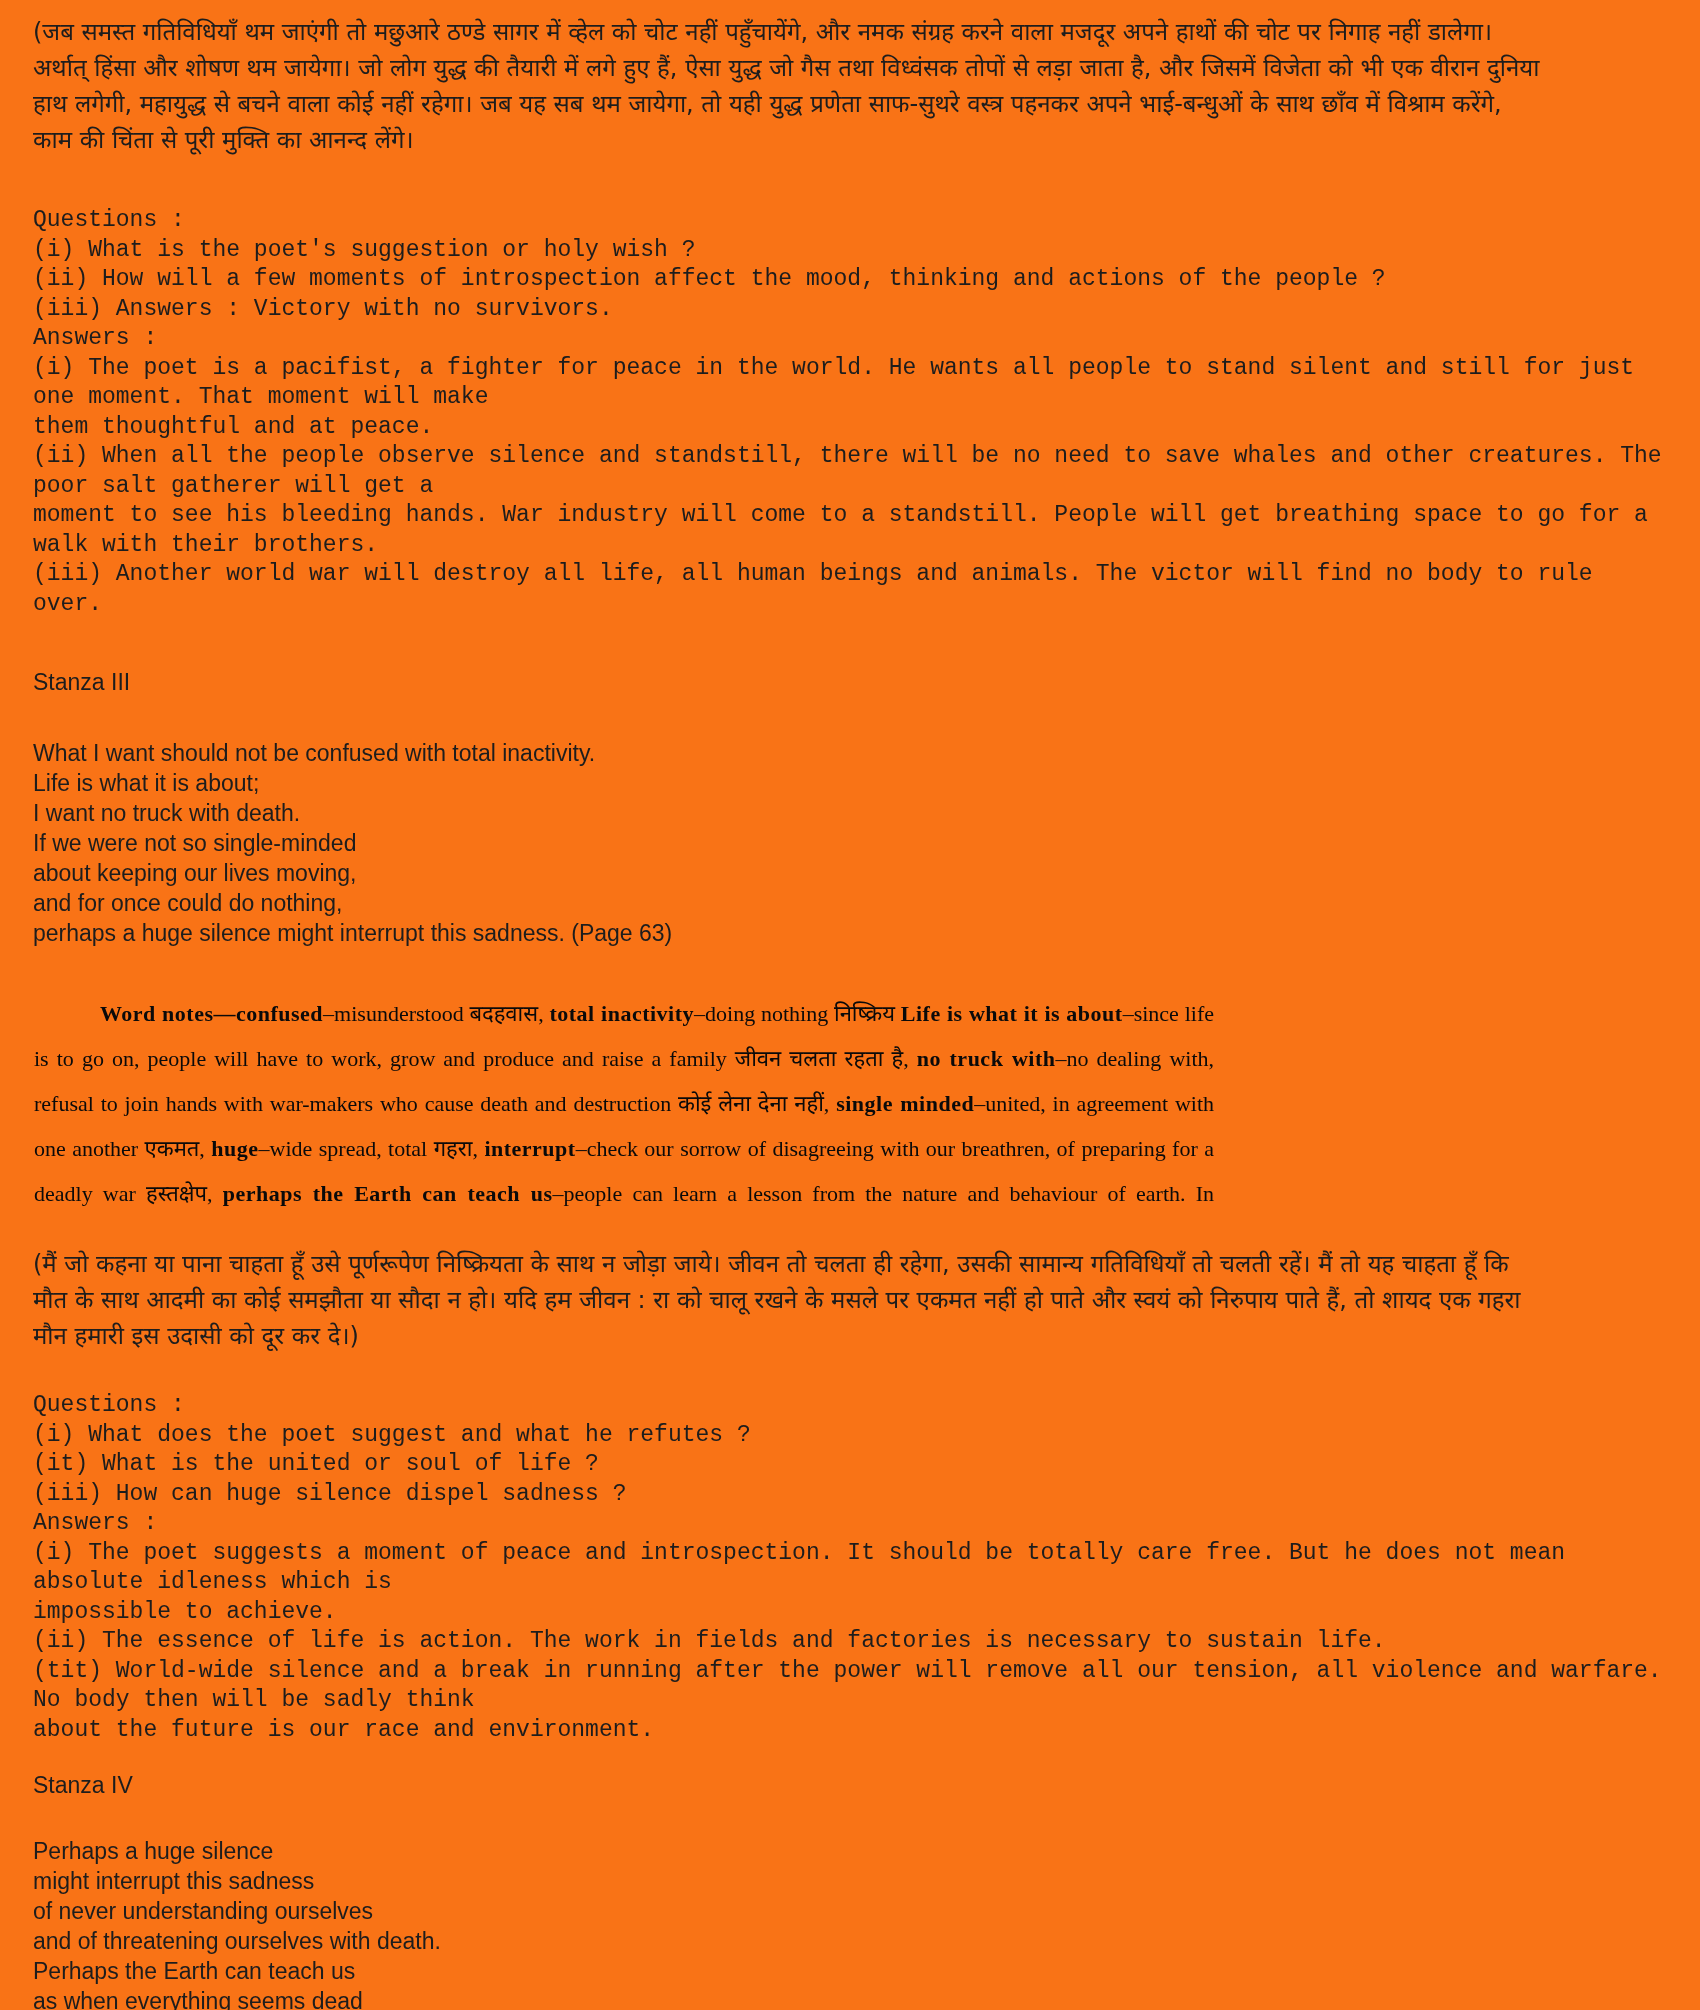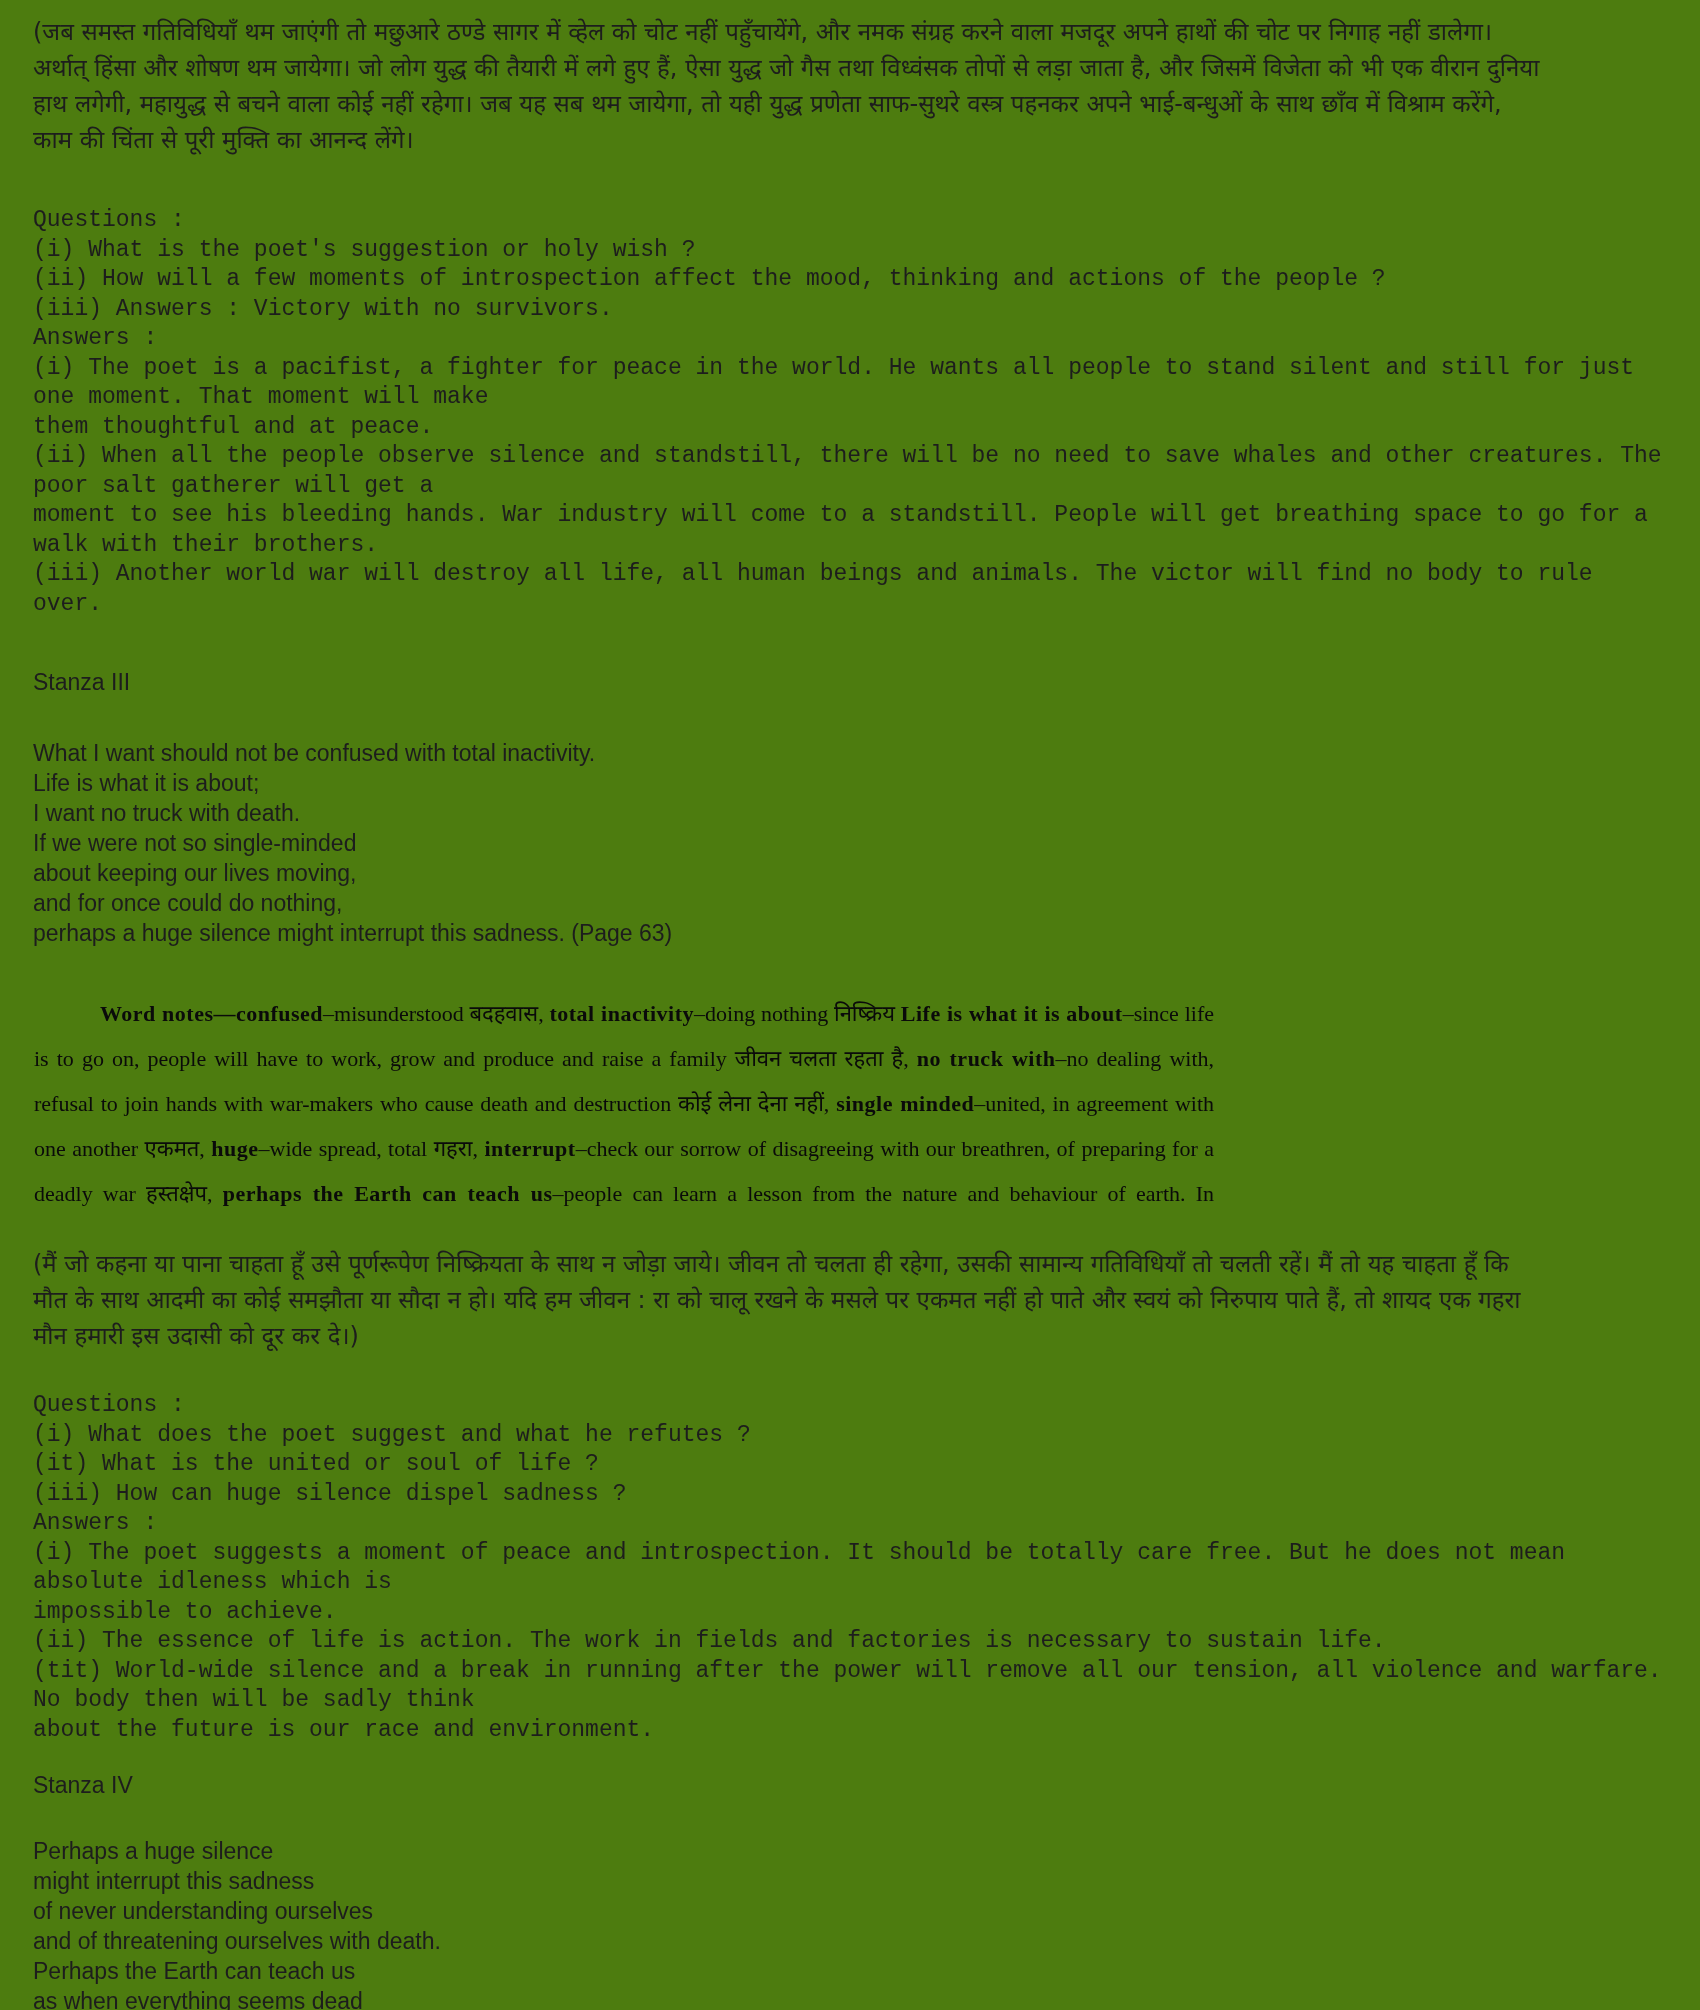--- a/index.html
+++ b/index.html
@@ -3,21 +3,21 @@
 <meta charset="utf-8">
 <style>
   html,body{margin:0;padding:0;background:#ffffff;}
   .page{
     position:relative;
     width:1700px;
     height:2010px;
     box-sizing:border-box;
     padding:14px 30px 0 33px;
     overflow:hidden;
-    background:#4d7c0f;
+    background:#f97316;
     color:#1d1d1d;
     font-family:"Liberation Sans","DejaVu Sans",sans-serif;
   }
   .prelines{white-space:pre-line;font-family:Liberation Mono, monospace;}
   .hindi{
     font-family:"DejaVu Sans","Liberation Sans",sans-serif;
     font-size:24px;
     line-height:36px;
     margin:0;
     white-space:pre-line;

